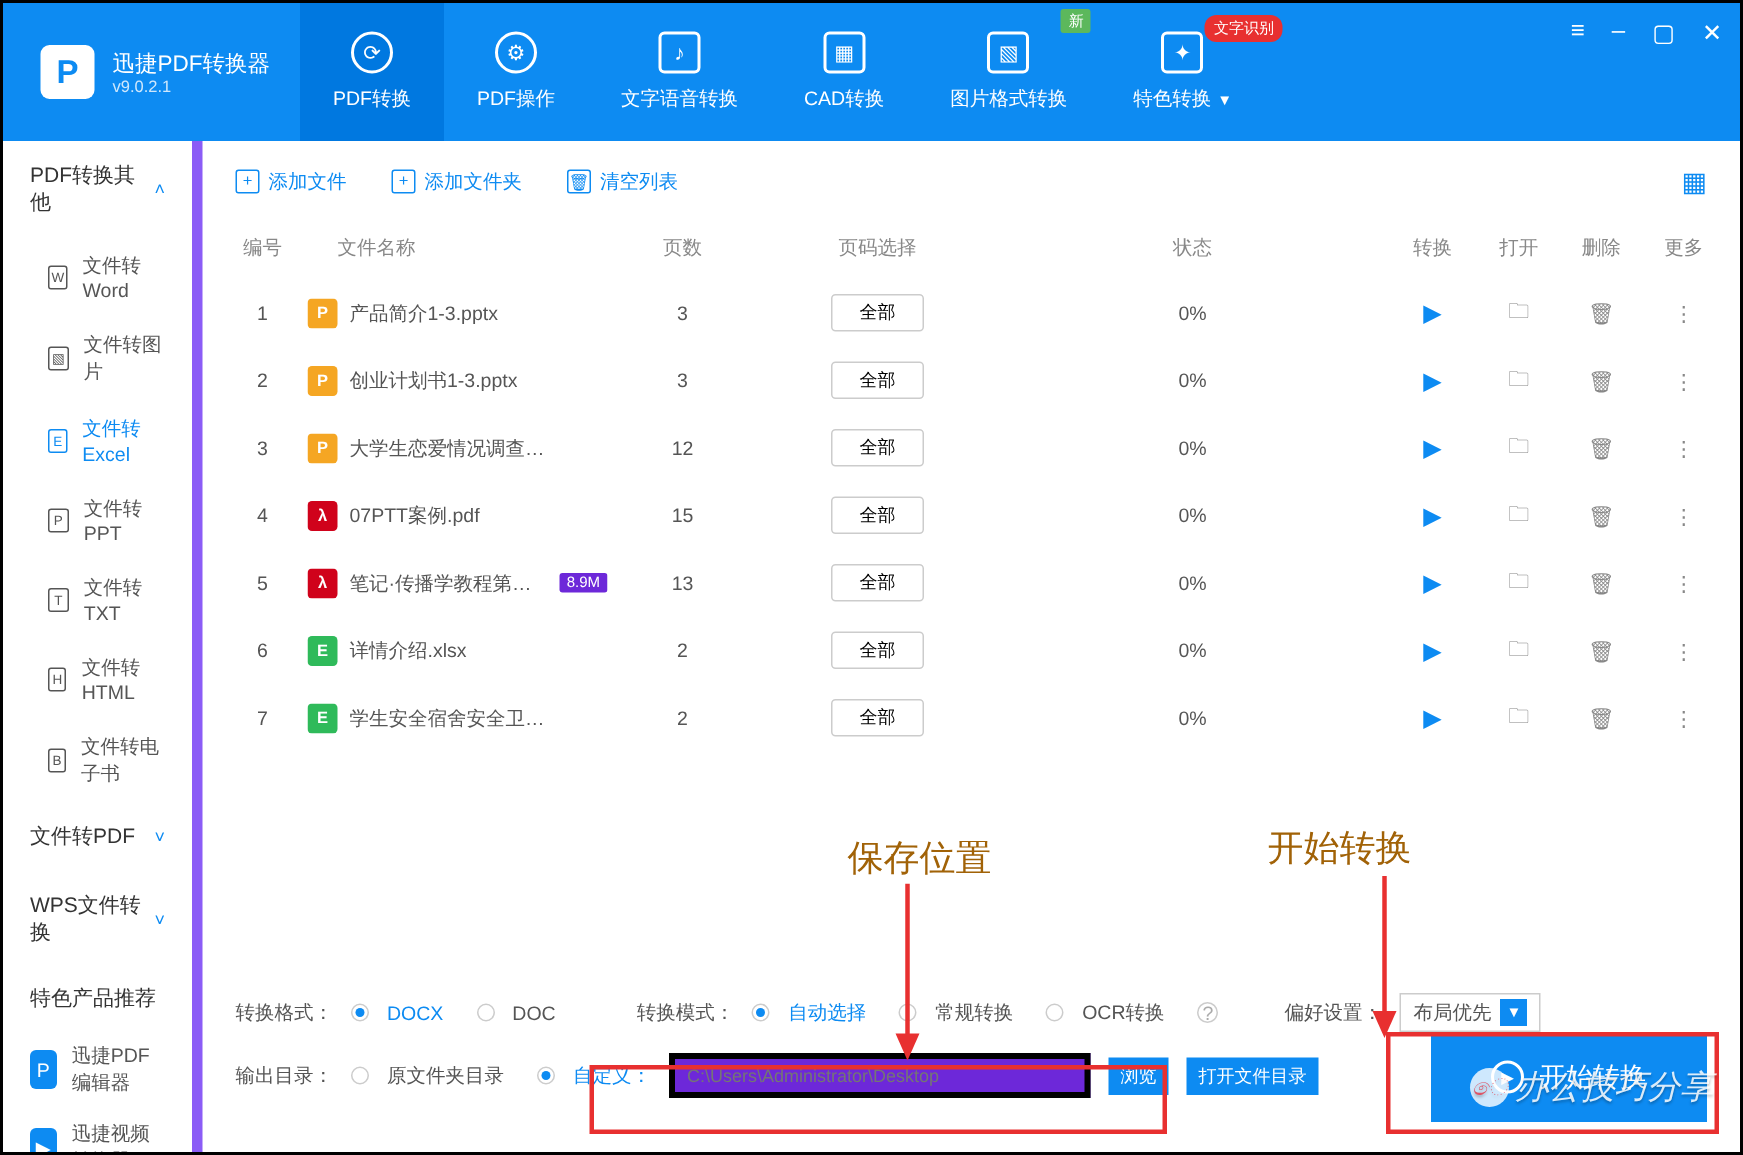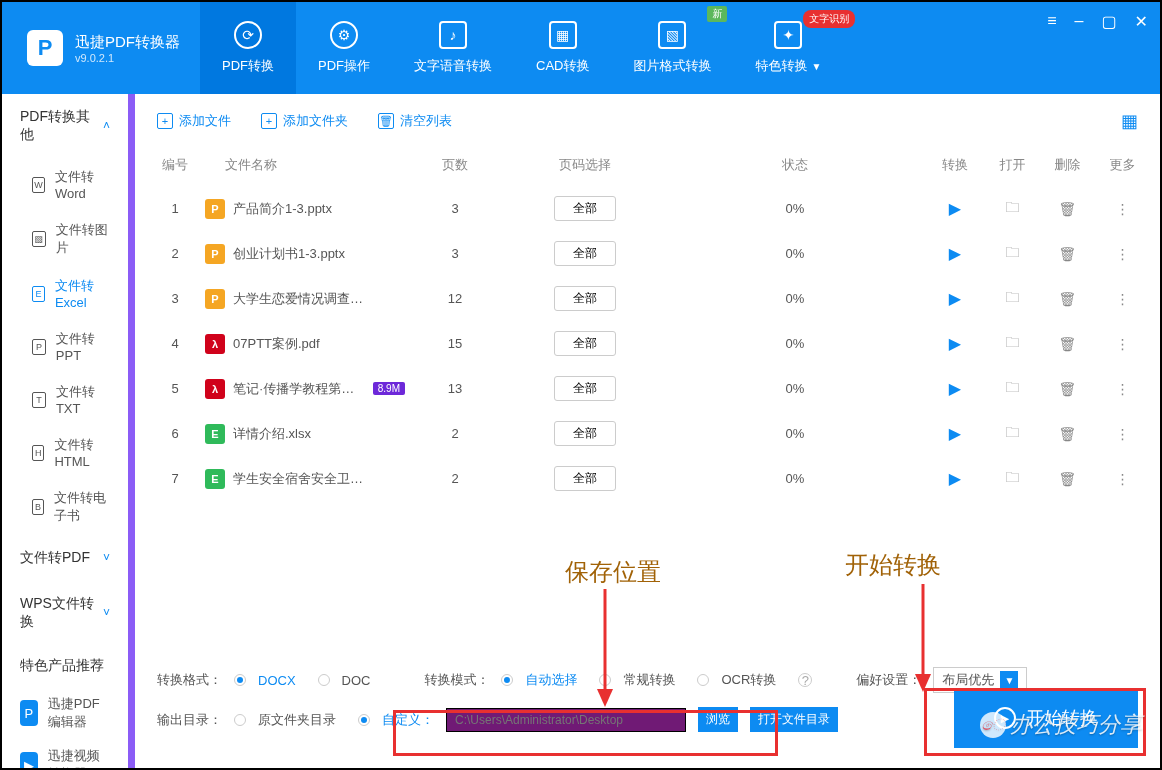--- a/index.html
+++ b/index.html
@@ -70,21 +70,21 @@
 
 
 .bottom { margin-top: auto; padding: 18px 22px 22px 22px; font-size: 13px; color: #555; position: relative; }
 .brow { display: flex; align-items: center; gap: 12px; margin-bottom: 14px; flex-wrap: wrap; }
 .radio { width: 12px; height: 12px; border: 1px solid #ccc; border-radius: 50%; display: inline-block; position: relative; }
 .radio.on::after { content: ""; position: absolute; inset: 2px; background: #0d8bf2; border-radius: 50%; }
 .rlab { margin-right: 10px; }
 .blue-t { color: #0d8bf2; }
 .sel-box { border: 1px solid #ccc; padding: 3px 8px; background: #fff; display: flex; align-items: center; gap: 6px; }
 .sel-arr { background: #0d8bf2; color: #fff; width: 18px; height: 18px; display: flex; align-items: center; justify-content: center; font-size: 10px; }
-.path-input { border: 1px solid #000000; padding: 4px 8px; width: 240px; font-size: 12px; color: #aaa; background: #701a75; }
+.path-input { border: 4px solid #000000; padding: 4px 8px; width: 281px; font-size: 12px; color: #aaa; background: #6d28d9; }
 .btn-sm { background: #0d8bf2; color: #fff; padding: 4px 8px; font-size: 12px; cursor: pointer; }
 .start-btn { position: absolute; right: 22px; bottom: 20px; background: #0d8bf2; color: #fff; font-size: 18px; padding: 18px 40px; display: flex; align-items: center; gap: 10px; cursor: pointer; }
 .start-ico { width: 22px; height: 22px; border: 2px solid #fff; border-radius: 50%; display: flex; align-items: center; justify-content: center; font-size: 11px; }
 
 
 .annot-box1 { position: absolute; border: 3px solid #e83030; pointer-events: none; }
 .annot-text { position: absolute; color: #a16207; font-size: 24px; font-weight: 500; pointer-events: none; }
 .arrow { position: absolute; pointer-events: none; }
 
 .watermark { position: absolute; right: 18px; bottom: 28px; color: rgba(255,255,255,0.85); font-size: 22px; font-style: italic; text-shadow: 0 1px 2px rgba(0,0,0,0.3); pointer-events: none; display:flex; align-items:center; gap:4px;}

